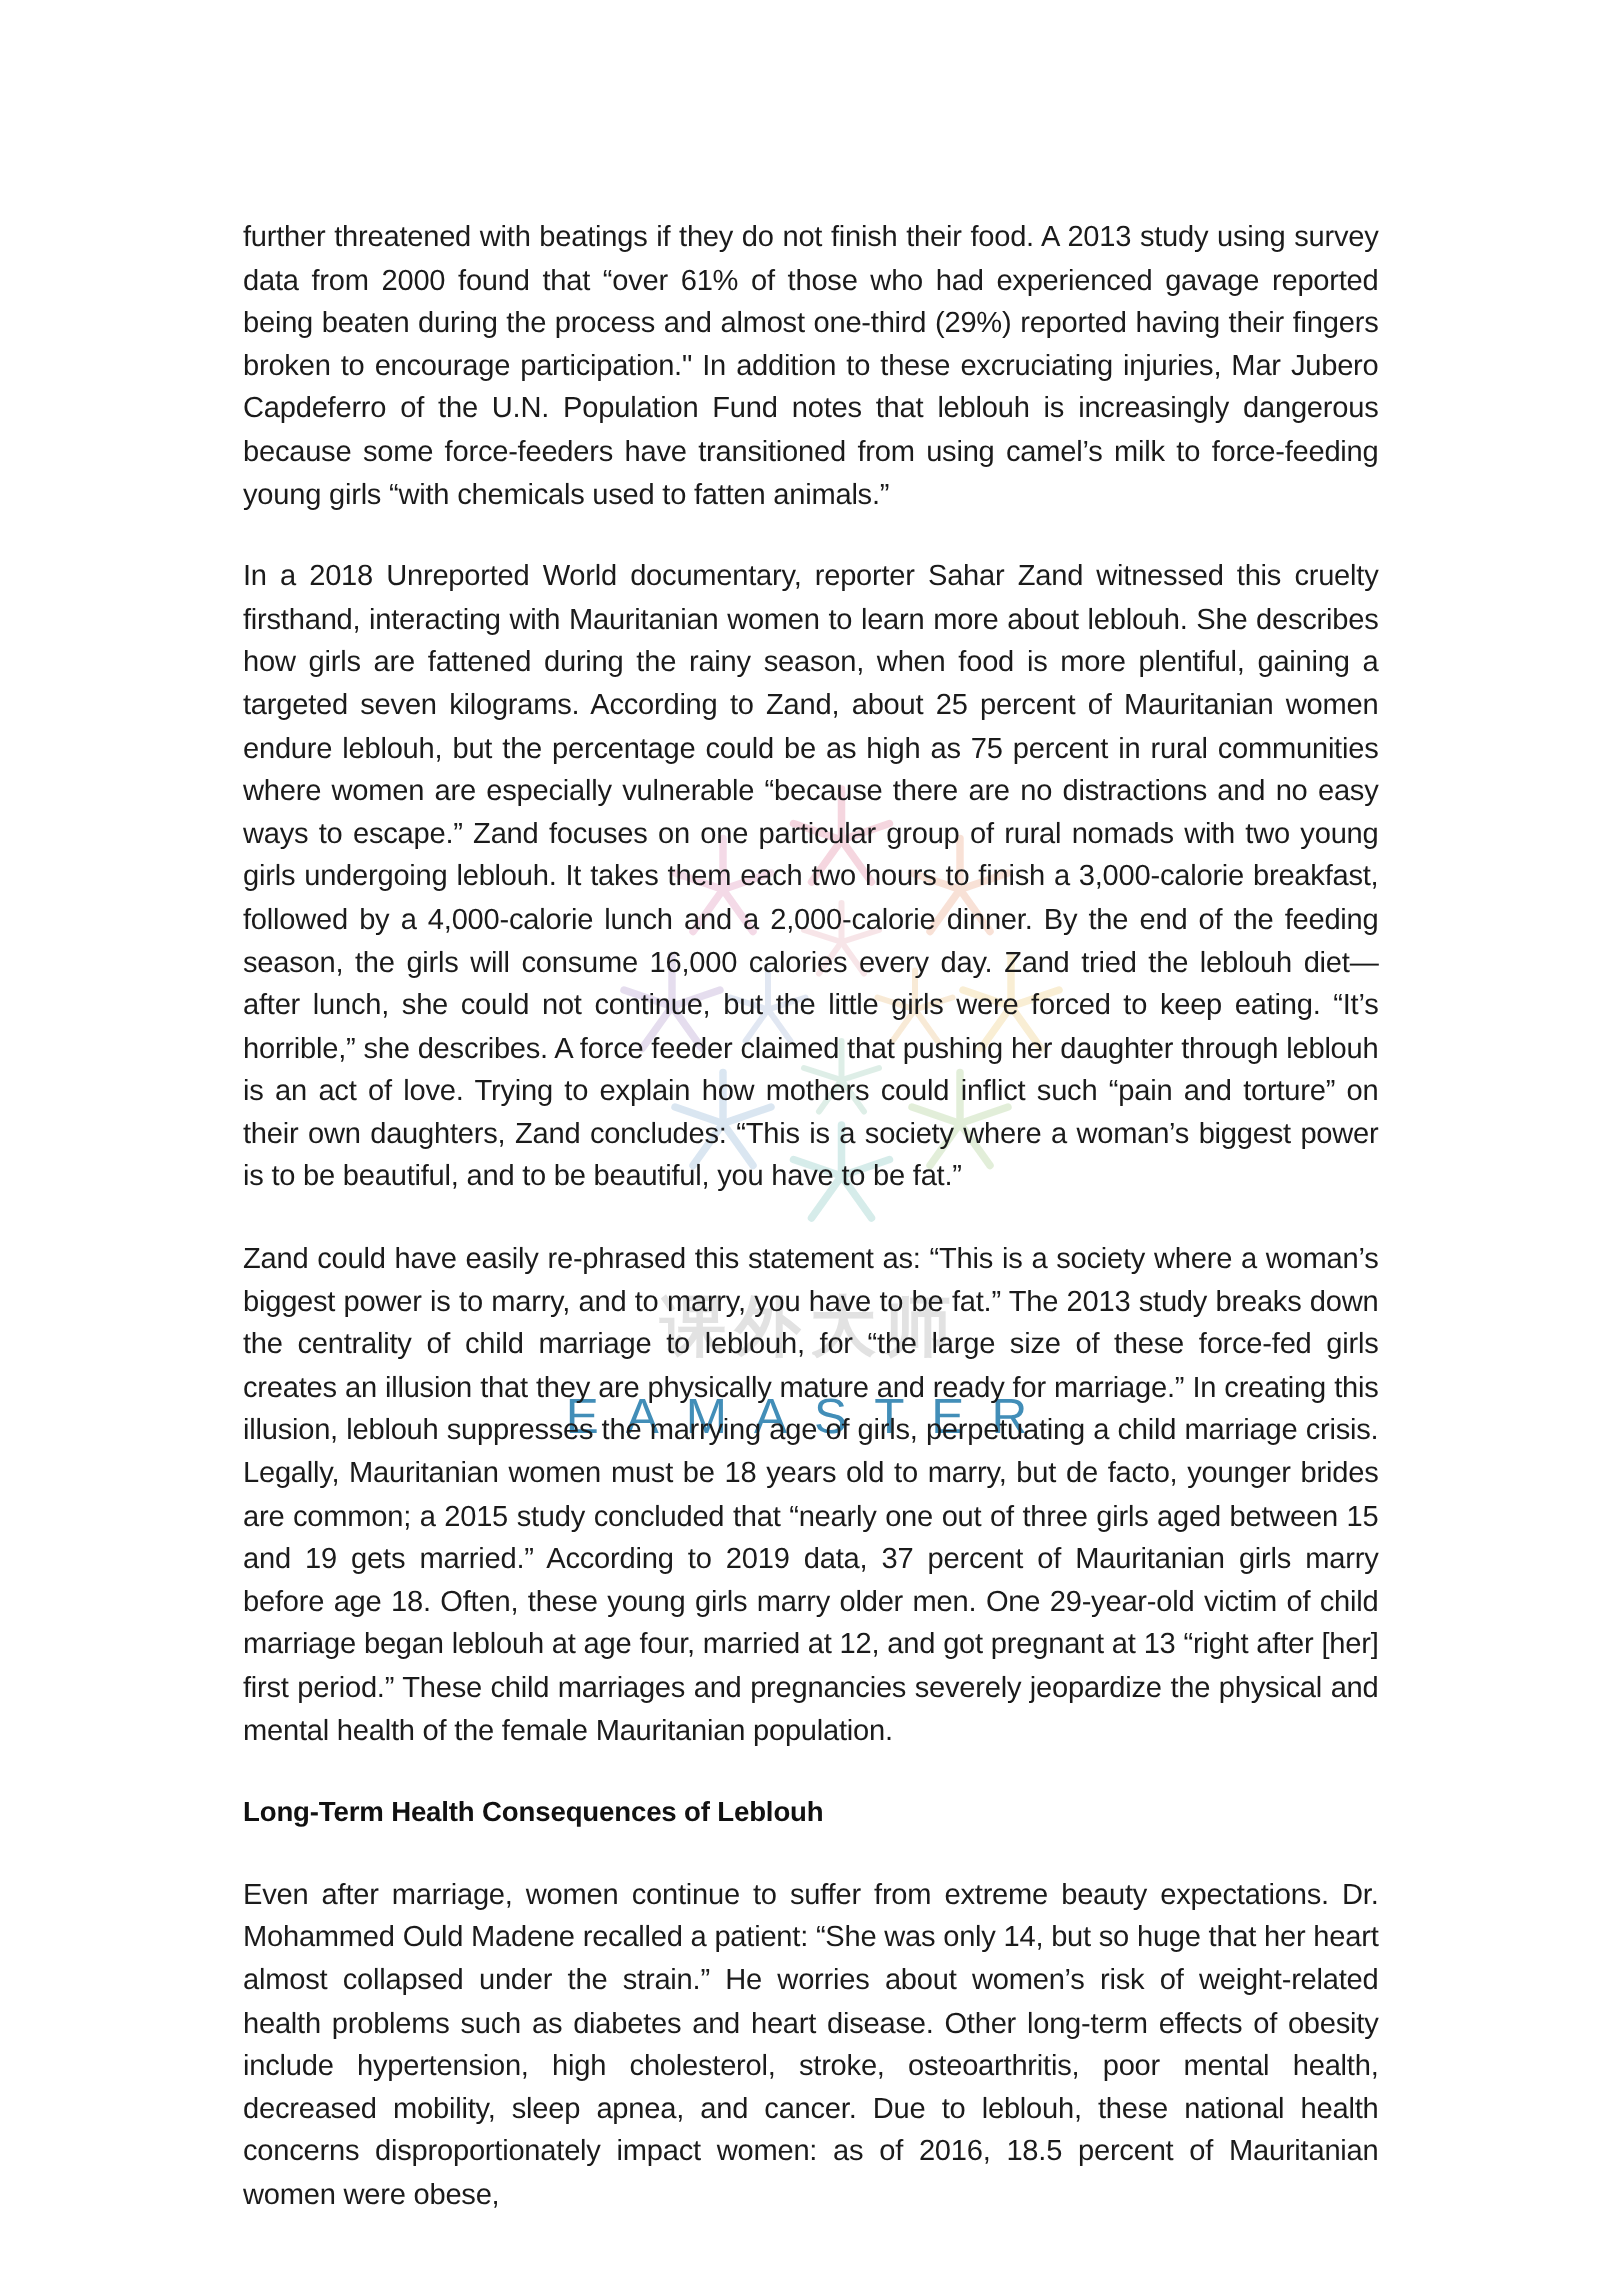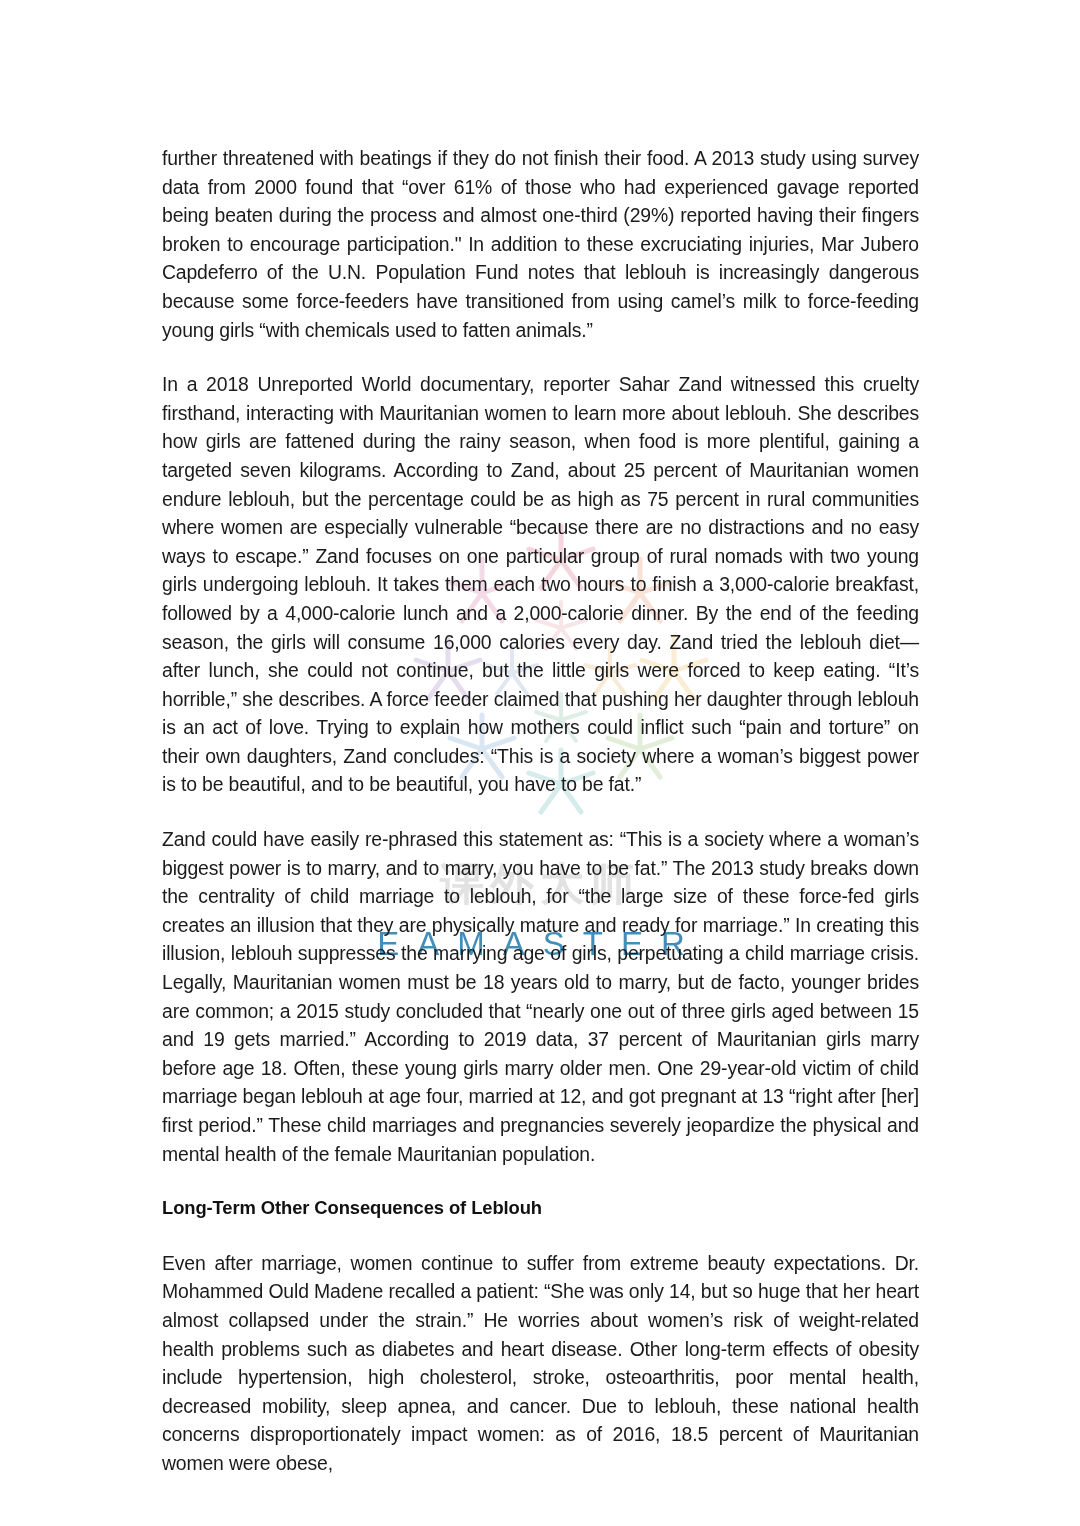--- a/index.html
+++ b/index.html
@@ -202,19 +202,19 @@
   </div>
 
   <div class="content">
 
     <p class="para">further threatened with beatings if they do not finish their food. A 2013 study using survey data from 2000 found that “over 61% of those who had experienced gavage reported being beaten during the process and almost one-third (29%) reported having their fingers broken to encourage participation." In addition to these excruciating injuries, Mar Jubero Capdeferro of the U.N. Population Fund notes that leblouh is increasingly dangerous because some force-feeders have transitioned from using camel’s milk to force-feeding young girls “with chemicals used to fatten animals.”</p>
 
     <p class="para">In a 2018 Unreported World documentary, reporter Sahar Zand witnessed this cruelty firsthand, interacting with Mauritanian women to learn more about leblouh. She describes how girls are fattened during the rainy season, when food is more plentiful, gaining a targeted seven kilograms. According to Zand, about 25 percent of Mauritanian women endure leblouh, but the percentage could be as high as 75 percent in rural communities where women are especially vulnerable “because there are no distractions and no easy ways to escape.” Zand focuses on one particular group of rural nomads with two young girls undergoing leblouh. It takes them each two hours to finish a 3,000-calorie breakfast, followed by a 4,000-calorie lunch and a 2,000-calorie dinner. By the end of the feeding season, the girls will consume 16,000 calories every day. Zand tried the leblouh diet—after lunch, she could not continue, but the little girls were forced to keep eating. “It’s horrible,” she describes. A force feeder claimed that pushing her daughter through leblouh is an act of love. Trying to explain how mothers could inflict such “pain and torture” on their own daughters, Zand concludes: “This is a society where a woman’s biggest power is to be beautiful, and to be beautiful, you have to be fat.”</p>
 
     <p class="para">Zand could have easily re-phrased this statement as: “This is a society where a woman’s biggest power is to marry, and to marry, you have to be fat.” The 2013 study breaks down the centrality of child marriage to leblouh, for “the large size of these force-fed girls creates an illusion that they are physically mature and ready for marriage.” In creating this illusion, leblouh suppresses the marrying age of girls, perpetuating a child marriage crisis. Legally, Mauritanian women must be 18 years old to marry, but de facto, younger brides are common; a 2015 study concluded that “nearly one out of three girls aged between 15 and 19 gets married.” According to 2019 data, 37 percent of Mauritanian girls marry before age 18. Often, these young girls marry older men. One 29-year-old victim of child marriage began leblouh at age four, married at 12, and got pregnant at 13 “right after [her] first period.” These child marriages and pregnancies severely jeopardize the physical and mental health of the female Mauritanian population.</p>
 
-    <h3 class="heading">Long-Term Other Consequences of Leblouh</h3>
+    <h3 class="heading">Long-Term Health Consequences of Leblouh</h3>
 
     <p class="para">Even after marriage, women continue to suffer from extreme beauty expectations. Dr. Mohammed Ould Madene recalled a patient: “She was only 14, but so huge that her heart almost collapsed under the strain.” He worries about women’s risk of weight-related health problems such as diabetes and heart disease. Other long-term effects of obesity include hypertension, high cholesterol, stroke, osteoarthritis, poor mental health, decreased mobility, sleep apnea, and cancer. Due to leblouh, these national health concerns disproportionately impact women: as of 2016, 18.5 percent of Mauritanian women were obese,</p>
 
   </div>
 
 </div>
 
 </body></html>

